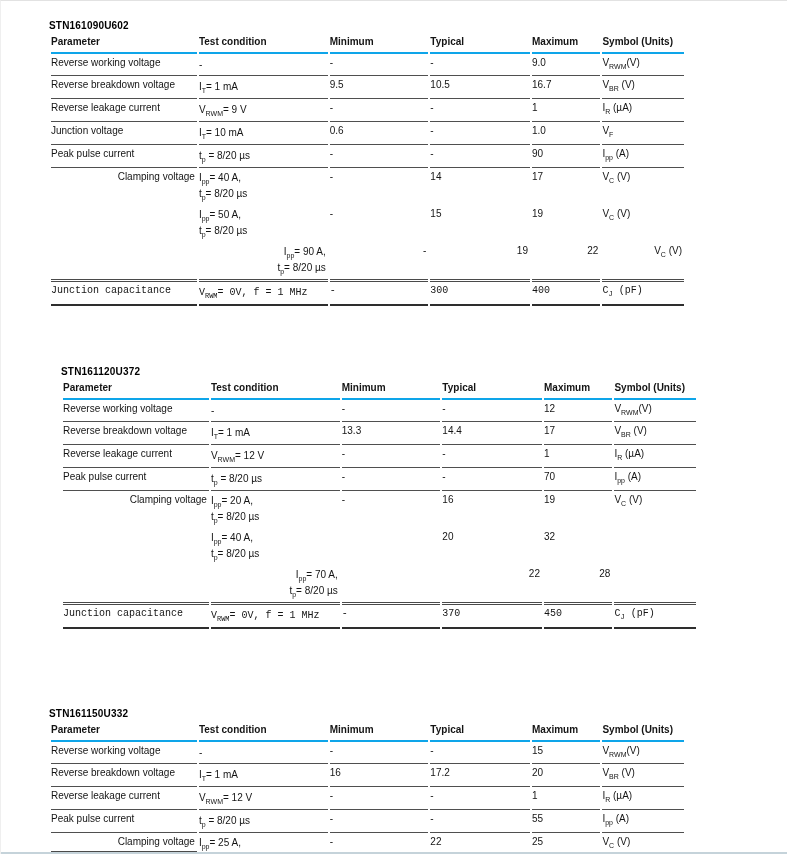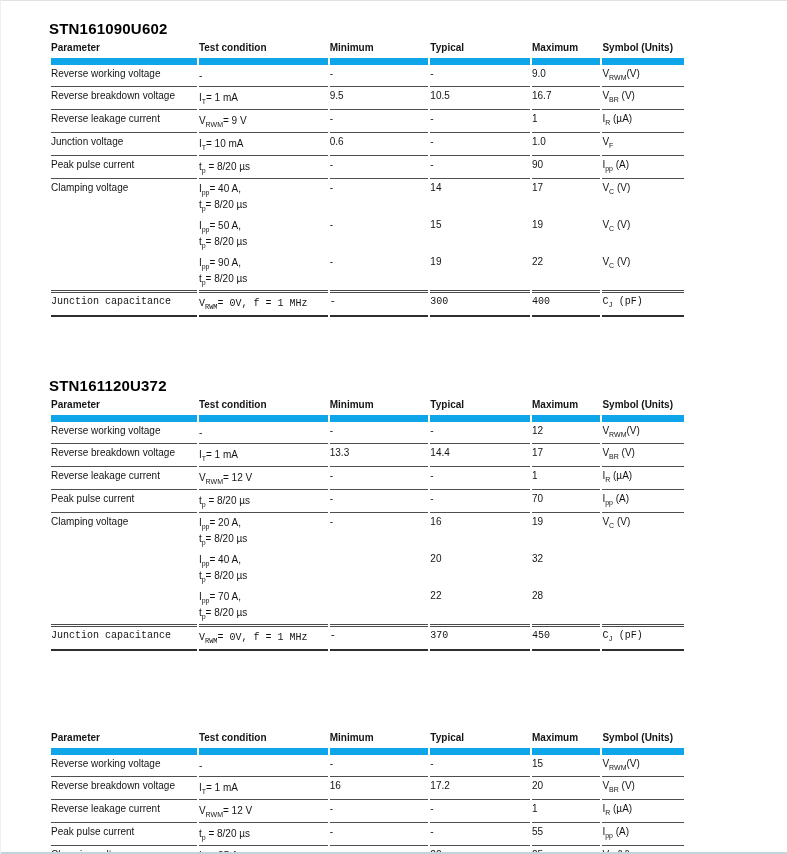--- a/index.html
+++ b/index.html
@@ -9,46 +9,46 @@
     background: #ffffff;
     font-family: "Liberation Sans", sans-serif;
     color: #141414;
     position: relative;
     overflow: hidden;
     border-top: 1px solid #e2e2e2;
     border-left: 1px solid #efefef;
   }
   #content { padding: 19px 0 0 48px; }
   .spec-section { width: 637px; }
-  .spec-section.s2 { margin-top: 60px; }
+  .spec-section.s2 { margin-top: 60px; margin-left: 12px; }
   .spec-section.s3 { margin-top: 79px; }
   .table-title {
-    font-size: 15px; font-weight: bold; letter-spacing: 0.2px;
+    font-size: 10px; font-weight: bold; letter-spacing: 0.2px;
     margin: 0 0 3px 0; color: #000;
   }
   table.spec-table {
     border-collapse: separate;
     border-spacing: 2px 0;
     table-layout: fixed;
     width: 637px;
   }
   th, td {
     text-align: left; vertical-align: top;
     font-size: 10px; line-height: 12px;
     padding: 3px 2px 3px 0;
     font-weight: normal;
     overflow: hidden;
   }
   th {
     font-weight: bold;
     padding-top: 2px; padding-bottom: 4px;
-    border-bottom: 7px solid #0ea5e9;
+    border-bottom: 2px solid #0ea5e9;
   }
   td.sep-thin  { border-bottom: 1px solid #4f4f4f; }
-  td.sep-thick { border-bottom: 3px double #4a4a4a; }
+  td.sep-thick { border-bottom: 3px double #4a4a4a; text-align: right; }
   td.sep-bottom{ border-bottom: 2px solid #2e2e2e; font-family: Liberation Mono, monospace; }
   td.sep-none  { border-bottom: none; }
   .cond-line { line-height: 15px; }
   td.cond-multi { padding-top: 2px; }
   .sub {
     font-size: 7px;
     position: relative; top: 2.5px;
     letter-spacing: 0;
   }
   #page-bottom-edge {
@@ -277,20 +277,21 @@
             </td>
             <td class="sep-bottom">-</td>
             <td class="sep-bottom">370</td>
             <td class="sep-bottom">450</td>
             <td class="sep-bottom">C<span class="sub">J</span> (pF)</td>
           </tr>
         </tbody>
       </table>
     </section>
     <section class="spec-section s3">
+      <h2 class="table-title">STN161150U332</h2>
       <table class="spec-table">
         <colgroup>
           <col style="width: 145px;">
           <col style="width: 128px;">
           <col style="width: 98px;">
           <col style="width: 99px;">
           <col style="width: 68px;">
           <col style="width: 81px;">
         </colgroup>
         <thead>

